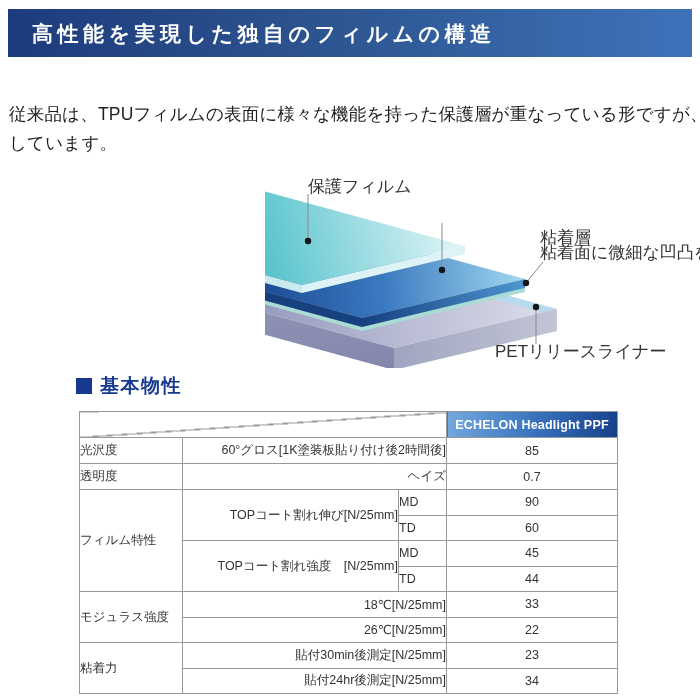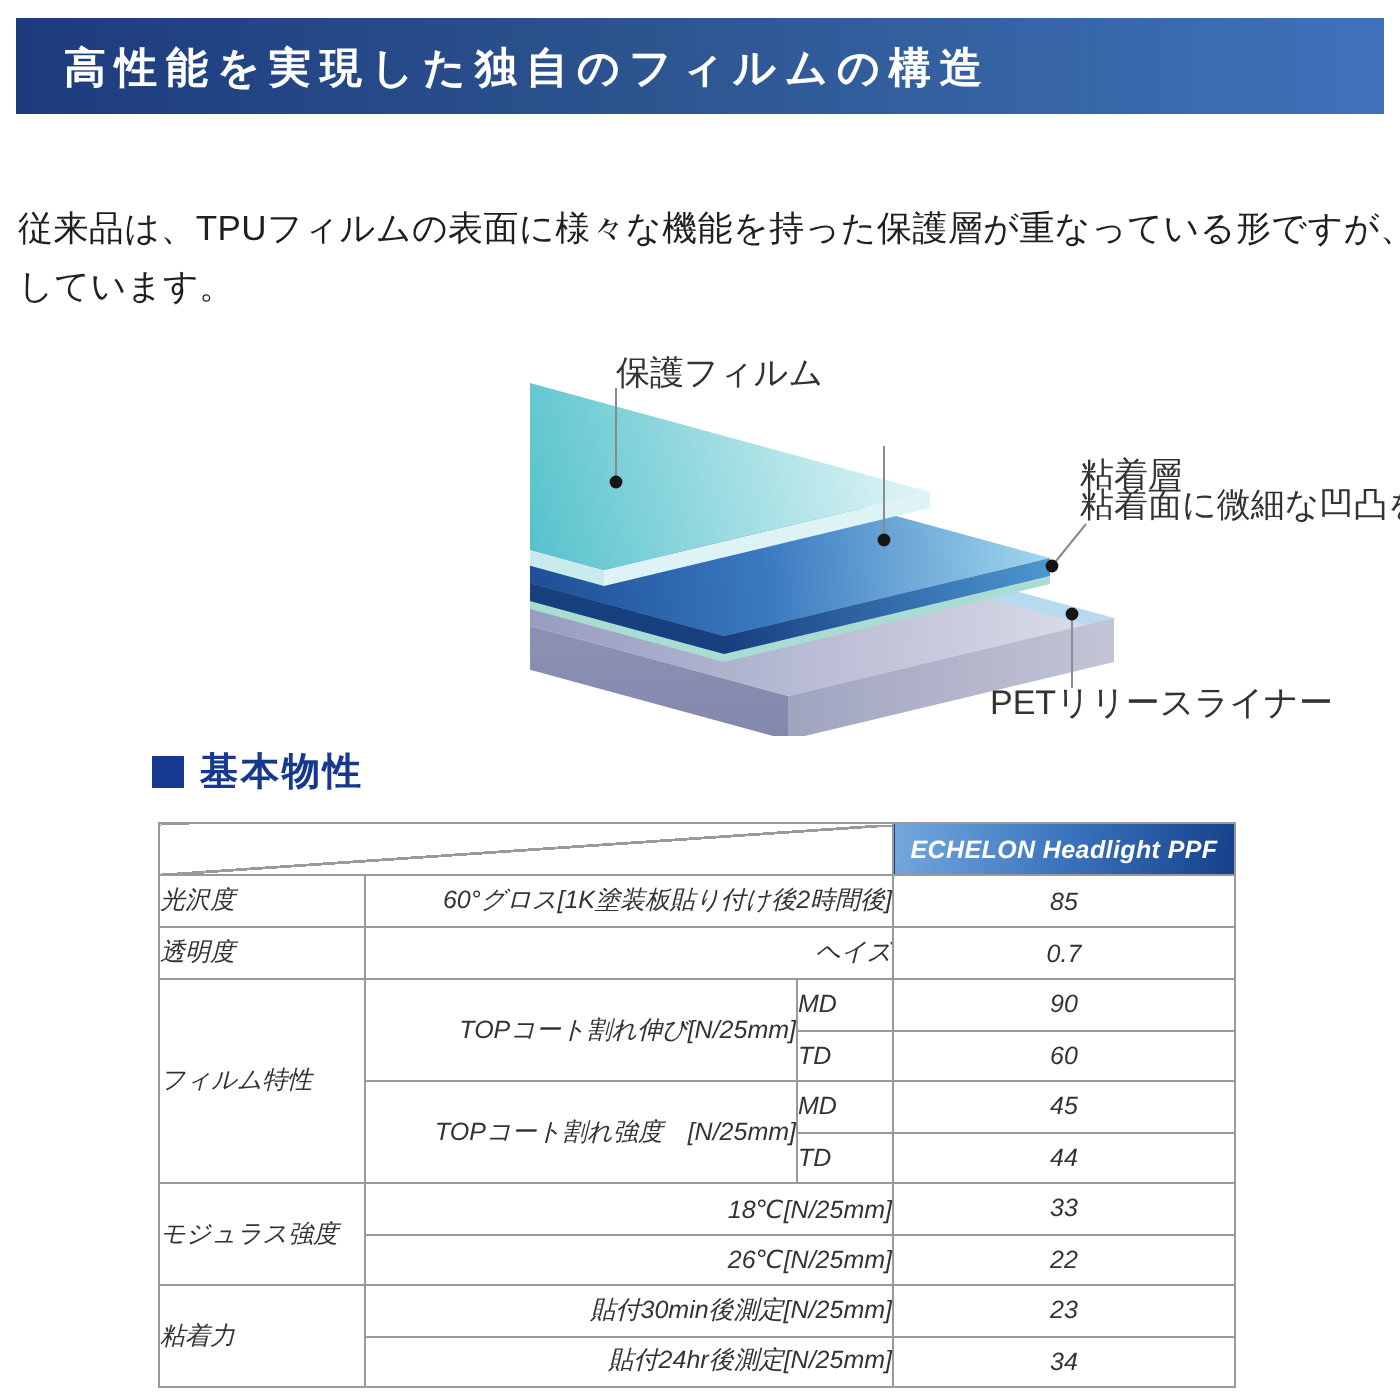--- a/index.html
+++ b/index.html
@@ -26,21 +26,21 @@
   .dlabel{position:absolute;font-size:17px;line-height:15px;color:#333;white-space:nowrap;}
   
   .section-head{position:absolute;left:76px;top:373px;display:flex;align-items:center;gap:8px;}
   .section-square{width:16px;height:16px;background:#16388e;}
   .section-title{font-size:19px;font-weight:bold;color:#16388e;letter-spacing:1.5px;}
   
   table.spec{
     position:absolute;left:79px;top:411px;border-collapse:collapse;table-layout:fixed;
     font-size:12.5px;color:#333;
   }
-  table.spec td{border:1px solid #999;padding:0;vertical-align:middle;overflow:hidden;font-style:italic;}
+  table.spec td{border:1px solid #999;padding:0;vertical-align:middle;overflow:hidden;}
   tr.rh{height:26px;} tr.rl{height:26px;} tr.rs{height:25.5px;}
   td.diag-cell{
     background:linear-gradient(to bottom right,
       rgba(0,0,0,0) calc(50% - 0.7px),
       #9a9a9a calc(50% - 0.7px),
       #9a9a9a calc(50% + 0.7px),
       rgba(0,0,0,0) calc(50% + 0.7px));
   }
   td.prod-head{
     background:linear-gradient(100deg,#74a9de 0%,#3a74bd 50%,#15408a 100%);

